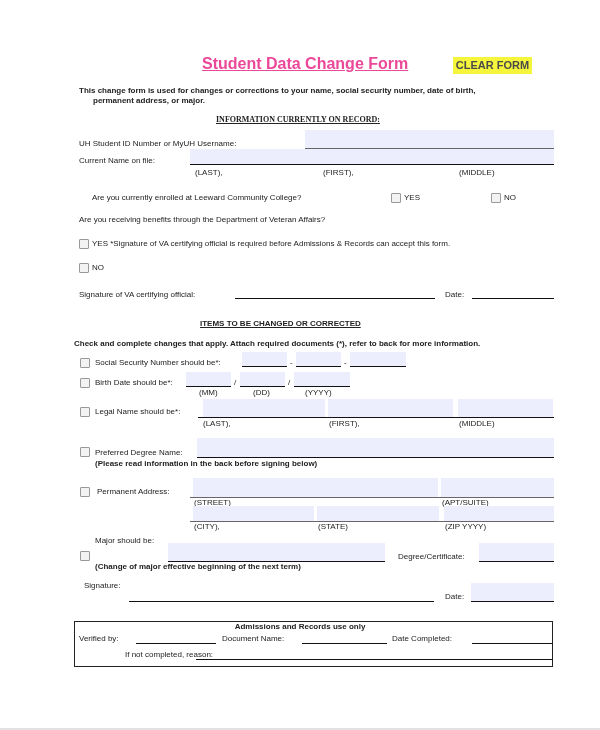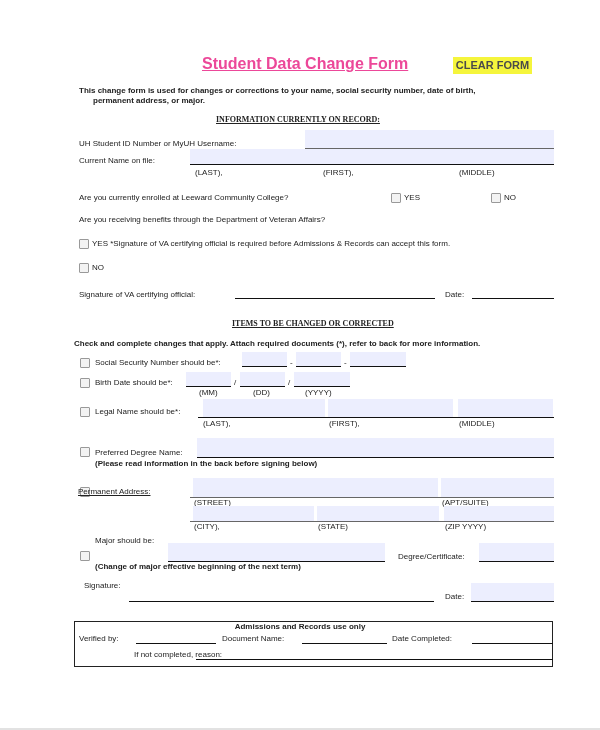--- a/index.html
+++ b/index.html
@@ -30,38 +30,38 @@
 
 <div class="abs t" style="left:79px;top:139px;">UH Student ID Number or MyUH Username:</div>
 <div class="field fill grayline" style="left:305px;top:130px;width:249px;height:19px;"></div>
 
 <div class="abs t" style="left:79px;top:156px;">Current Name on file:</div>
 <div class="field fill line" style="left:190px;top:149px;width:364px;height:16px;"></div>
 <div class="abs t" style="left:195px;top:168px;">(LAST),</div>
 <div class="abs t" style="left:323px;top:168px;">(FIRST),</div>
 <div class="abs t" style="left:459px;top:168px;">(MIDDLE)</div>
 
-<div class="abs t" style="left:79px;top:193px;">Are you currently enrolled at Leeward Community College?</div>
+<div class="abs t" style="left:92px;top:193px;">Are you currently enrolled at Leeward Community College?</div>
 <div class="abs cb" style="left:391px;top:193px;"></div>
 <div class="abs t" style="left:404px;top:193px;">YES</div>
 <div class="abs cb" style="left:491px;top:193px;"></div>
 <div class="abs t" style="left:504px;top:193px;">NO</div>
 
 <div class="abs t" style="left:79px;top:215px;">Are you receiving benefits through the Department of Veteran Affairs?</div>
 <div class="abs cb" style="left:79px;top:239px;"></div>
 <div class="abs t" style="left:92px;top:239px;">YES *Signature of VA certifying official is required before Admissions &amp; Records can accept this form.</div>
 <div class="abs cb" style="left:79px;top:263px;"></div>
 <div class="abs t" style="left:92px;top:263px;">NO</div>
 
 <div class="abs t" style="left:79px;top:290px;">Signature of VA certifying official:</div>
 <div class="field line" style="left:235px;top:288px;width:200px;height:11px;"></div>
 <div class="abs t" style="left:445px;top:290px;">Date:</div>
 <div class="field line" style="left:472px;top:288px;width:82px;height:11px;"></div>
 
-<div class="abs t b u" style="left:232px;top:319px;font-family:Liberation Serif, serif;">ITEMS TO BE CHANGED OR CORRECTED</div>
+<div class="abs t b u" style="left:200px;top:319px;">ITEMS TO BE CHANGED OR CORRECTED</div>
 <div class="abs t b" style="left:74px;top:339px;">Check and complete changes that apply. Attach required documents (*), refer to back for more information.</div>
 
 <div class="abs cb" style="left:80px;top:358px;"></div>
 <div class="abs t" style="left:95px;top:358px;">Social Security Number should be*:</div>
 <div class="field fill line" style="left:242px;top:352px;width:45px;height:15px;"></div>
 <div class="abs t" style="left:290px;top:358px;">-</div>
 <div class="field fill line" style="left:296px;top:352px;width:45px;height:15px;"></div>
 <div class="abs t" style="left:344px;top:358px;">-</div>
 <div class="field fill line" style="left:350px;top:352px;width:56px;height:15px;"></div>
 
@@ -85,21 +85,21 @@
 <div class="abs t" style="left:203px;top:419px;">(LAST),</div>
 <div class="abs t" style="left:329px;top:419px;">(FIRST),</div>
 <div class="abs t" style="left:459px;top:419px;">(MIDDLE)</div>
 
 <div class="abs cb" style="left:80px;top:447px;"></div>
 <div class="abs t" style="left:95px;top:448px;">Preferred Degree Name:</div>
 <div class="field fill line" style="left:197px;top:438px;width:357px;height:20px;"></div>
 <div class="abs t b" style="left:95px;top:459px;">(Please read information in the back before signing below)</div>
 
 <div class="abs cb" style="left:80px;top:487px;"></div>
-<div class="abs t" style="left:78px;top:487px;text-decoration:underline;">Permanent Address:</div>
+<div class="abs t" style="left:97px;top:487px;">Permanent Address:</div>
 <div class="abs grayline" style="left:190px;top:497px;width:364px;height:0;"></div>
 <div class="field fill" style="left:193px;top:478px;width:245px;height:19px;"></div>
 <div class="field fill" style="left:441px;top:478px;width:113px;height:19px;"></div>
 <div class="abs t" style="left:194px;top:498px;">(STREET)</div>
 <div class="abs t" style="left:442px;top:498px;">(APT/SUITE)</div>
 
 <div class="abs grayline" style="left:190px;top:521px;width:364px;height:0;"></div>
 <div class="field fill" style="left:193px;top:506px;width:121px;height:15px;"></div>
 <div class="field fill" style="left:317px;top:506px;width:122px;height:15px;"></div>
 <div class="field fill" style="left:444px;top:506px;width:110px;height:15px;"></div>
@@ -120,16 +120,16 @@
 <div class="field fill line" style="left:471px;top:583px;width:83px;height:19px;"></div>
 
 <div class="abs tbl"></div>
 <div class="abs t b" style="left:0;width:600px;text-align:center;top:622px;">Admissions and Records use only</div>
 <div class="abs t" style="left:79px;top:634px;">Verified by:</div>
 <div class="field line" style="left:136px;top:634px;width:80px;height:10px;"></div>
 <div class="abs t" style="left:222px;top:634px;">Document Name:</div>
 <div class="field line" style="left:302px;top:634px;width:85px;height:10px;"></div>
 <div class="abs t" style="left:392px;top:634px;">Date Completed:</div>
 <div class="field line" style="left:472px;top:634px;width:81px;height:10px;"></div>
-<div class="abs t" style="left:88px;top:650px;padding-left:46px;">If not completed, reason:</div>
+<div class="abs t" style="left:79px;top:650px;padding-left:46px;">If not completed, reason:</div>
 <div class="field line" style="left:196px;top:650px;width:357px;height:10px;"></div>
 
 <div class="abs pagebottom"></div>
 
 </body></html>

